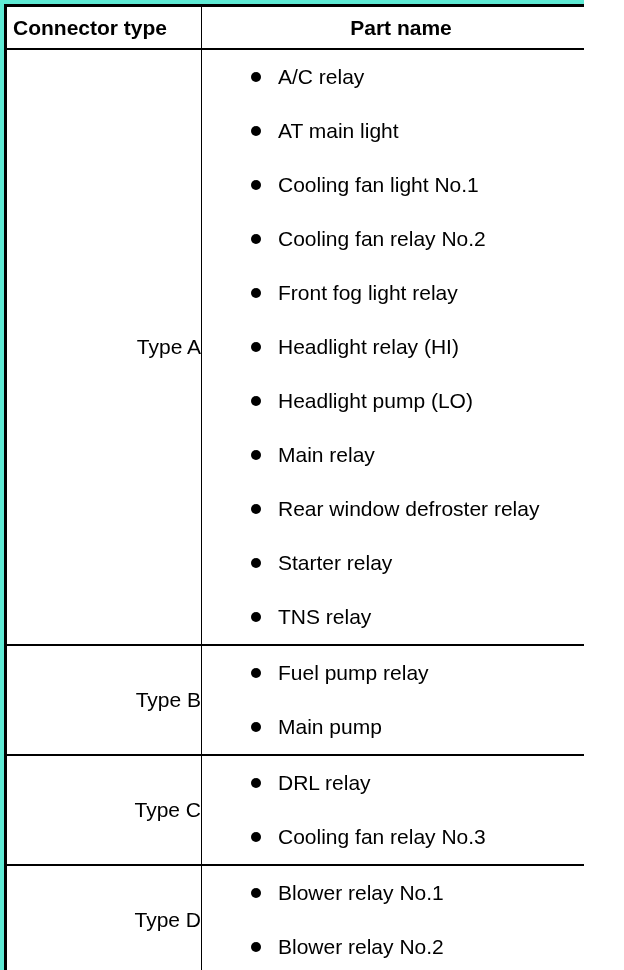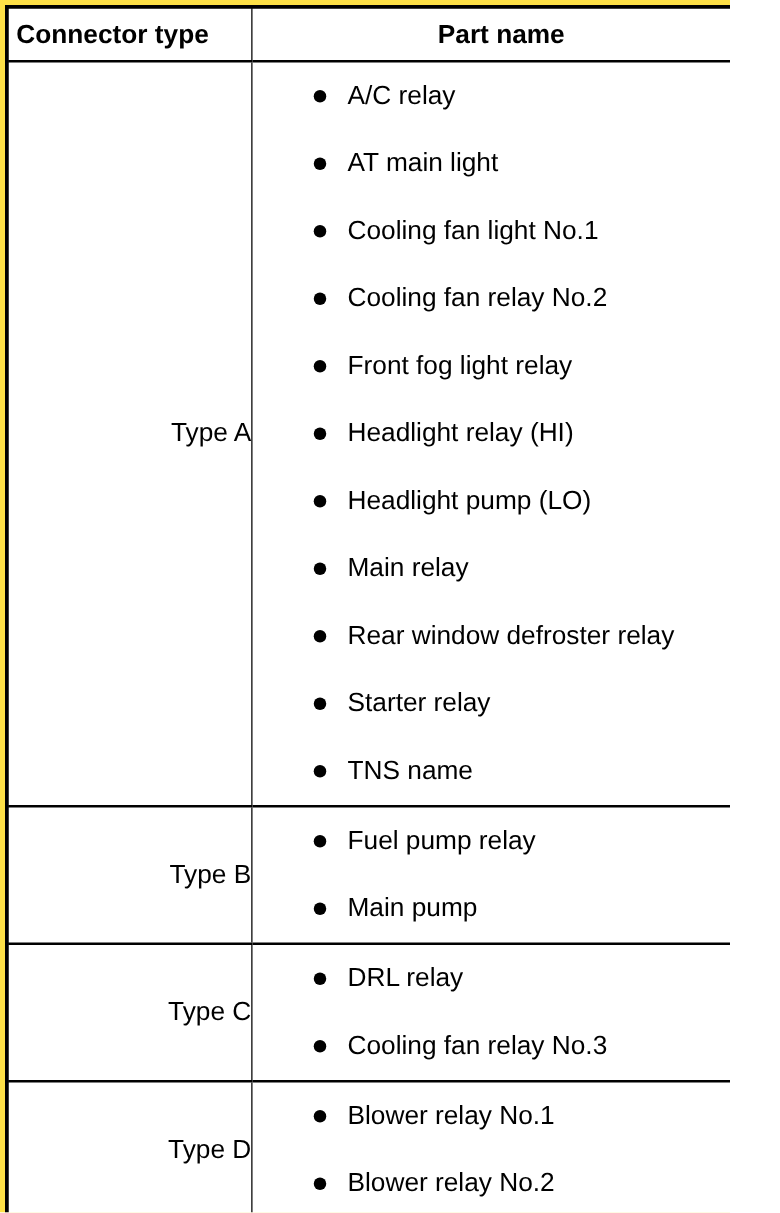--- a/index.html
+++ b/index.html
@@ -15,21 +15,21 @@
     font-family: "Liberation Sans", sans-serif;
     color: #000000;
     -webkit-font-smoothing: none;
   }
 
   #page {
     position: relative;
     width: 584px;
     height: 970px;
     overflow: hidden;
-    background: #fde047;
+    background: #5eead4;
   }
 
   
   .relay-table {
     position: absolute;
     left: 4px;
     top: 4px;
     width: 596px;          
     height: 958px;         
     box-sizing: border-box;
@@ -181,21 +181,21 @@
               <li>
                 <span class="bullet"></span>
                 <span class="label">Rear window defroster relay</span>
               </li>
               <li>
                 <span class="bullet"></span>
                 <span class="label">Starter relay</span>
               </li>
               <li>
                 <span class="bullet"></span>
-                <span class="label">TNS name</span>
+                <span class="label">TNS relay</span>
               </li>
             </ul>
           </td>
         </tr>
         <tr class="type-row">
           <td class="type-cell">Type B</td>
           <td class="part-cell">
             <ul class="part-list">
               <li>
                 <span class="bullet"></span>

